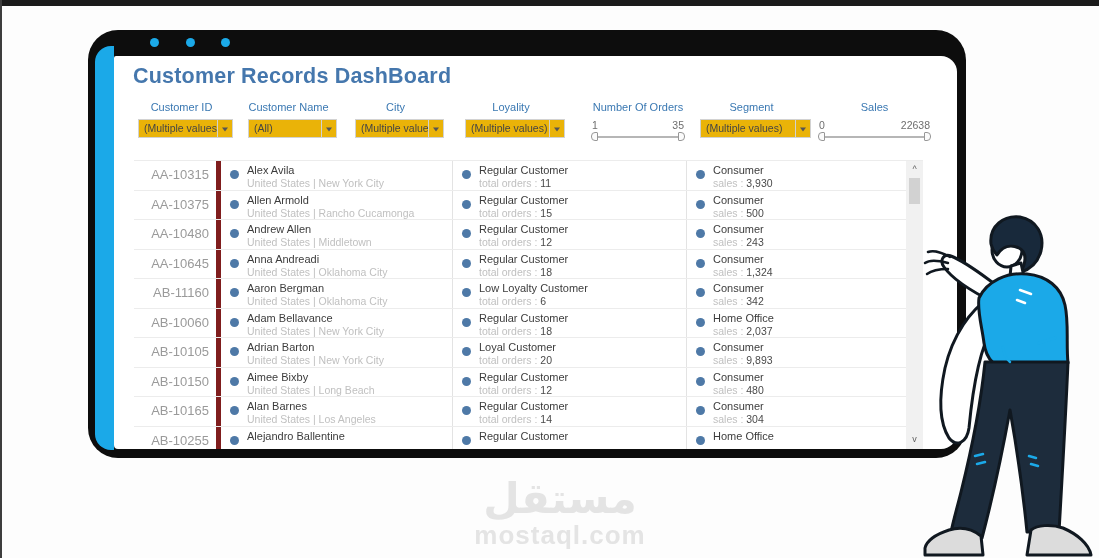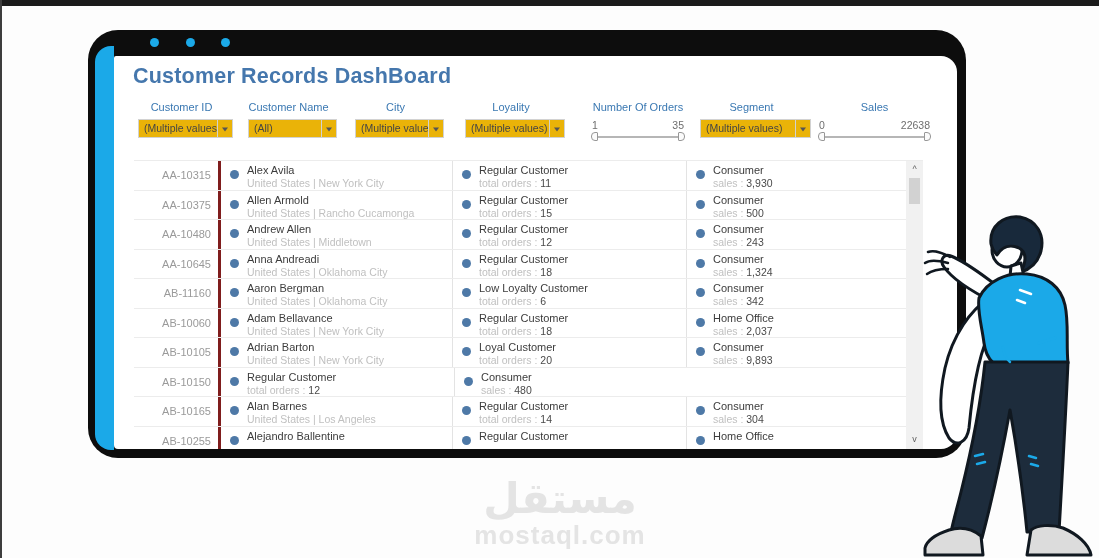--- a/index.html
+++ b/index.html
@@ -50,22 +50,22 @@
                border:1px solid #979797; }
   .sl-handle.left { left:-1px; border-radius:4px 1px 1px 4px; }
   .sl-handle.right { right:-1px; border-radius:1px 4px 4px 1px; }
 
   
   .table { position:absolute; left:20px; top:104px; width:789px; height:289px;
            overflow:hidden; border-top:1px solid #ececec; }
   .rows { width:772px; }
   .row { display:flex; height:29.5px; border-bottom:1px solid #ececec; }
   .cell { position:relative; padding:3px 0 0 26px; }
-  .cid { width:87px; border-right:3px solid #7f1d1d; text-align:right;
-         padding:0 7px 0 0; font-size:11px; color:#9a9a9a; line-height:28px; }
+  .cid { width:87px; border-right:5px solid #7f1d1d; text-align:right;
+         padding:0 7px 0 0; font-size:13px; color:#9a9a9a; line-height:28px; }
   .cname { width:232px; border-right:1px solid #e3e3e3; }
   .cloy  { width:234px; border-right:1px solid #e3e3e3; }
   .cseg  { width:219px; }
   .mark { position:absolute; left:9px; top:9px; width:9px; height:9px;
           border-radius:50%; background:#4E79A7; }
   .l1 { font-size:11px; color:#3c3c3c; line-height:13px; white-space:nowrap; }
   .l2 { font-size:10.5px; color:#c0c0c0; line-height:13px; white-space:nowrap; }
   .l2 .val { color:#4a4a4a; }
   .scrollbar { position:absolute; right:0; top:0; bottom:0; width:17px; background:#f1f1f1; }
   .sb-arrow { position:absolute; left:0; width:17px; height:13px; font-size:9px;
@@ -325,20 +325,25 @@
               <span class="mark"></span>
               <div class="l1">Consumer</div>
               <div class="l2"><span>sales :</span> <span class="val">9,893</span></div>
             </div>
           </div>
 
           <div class="row">
             <div class="cell cid">
               <span>AB-10150</span>
             </div>
+            <div class="cell cname">
+              <span class="mark"></span>
+              <div class="l1">Aimee Bixby</div>
+              <div class="l2">United States | Long Beach</div>
+            </div>
             <div class="cell cloy">
               <span class="mark"></span>
               <div class="l1">Regular Customer</div>
               <div class="l2"><span>total orders :</span> <span class="val">12</span></div>
             </div>
             <div class="cell cseg">
               <span class="mark"></span>
               <div class="l1">Consumer</div>
               <div class="l2"><span>sales :</span> <span class="val">480</span></div>
             </div>

